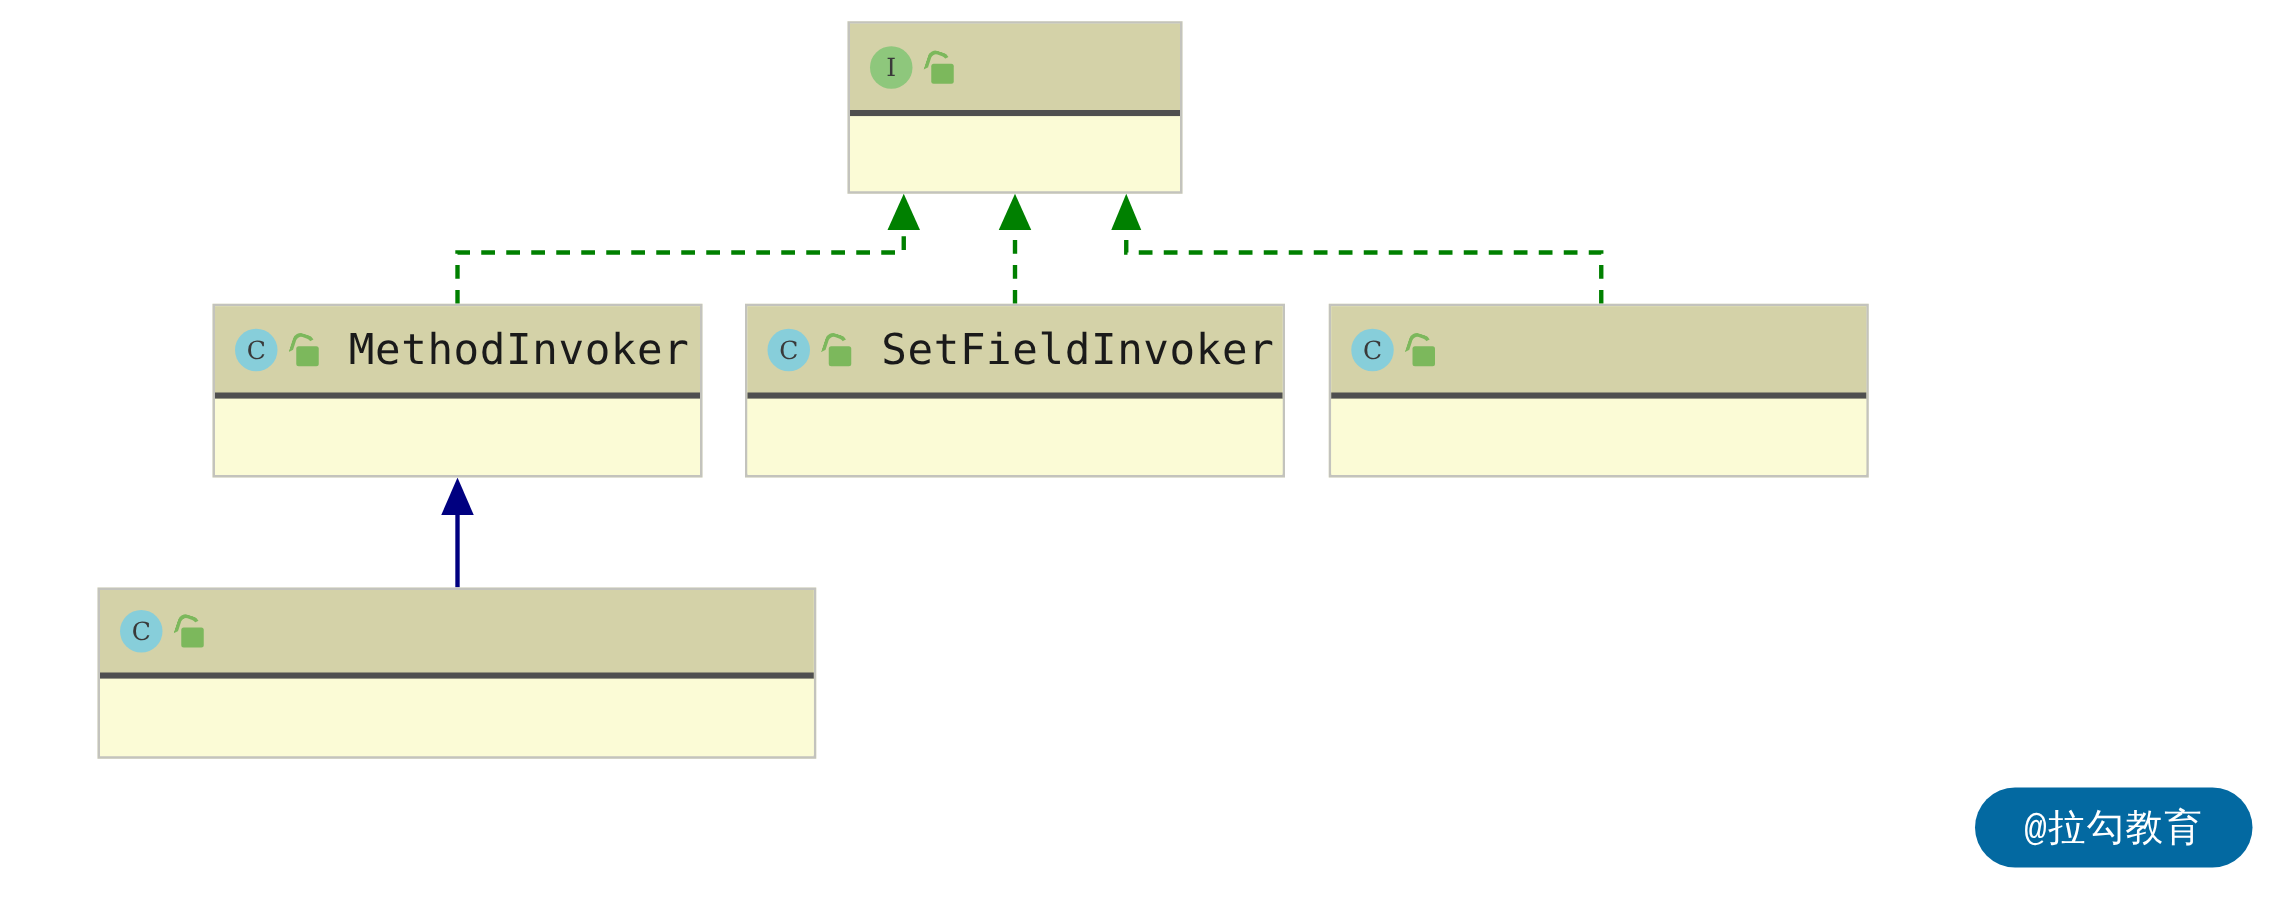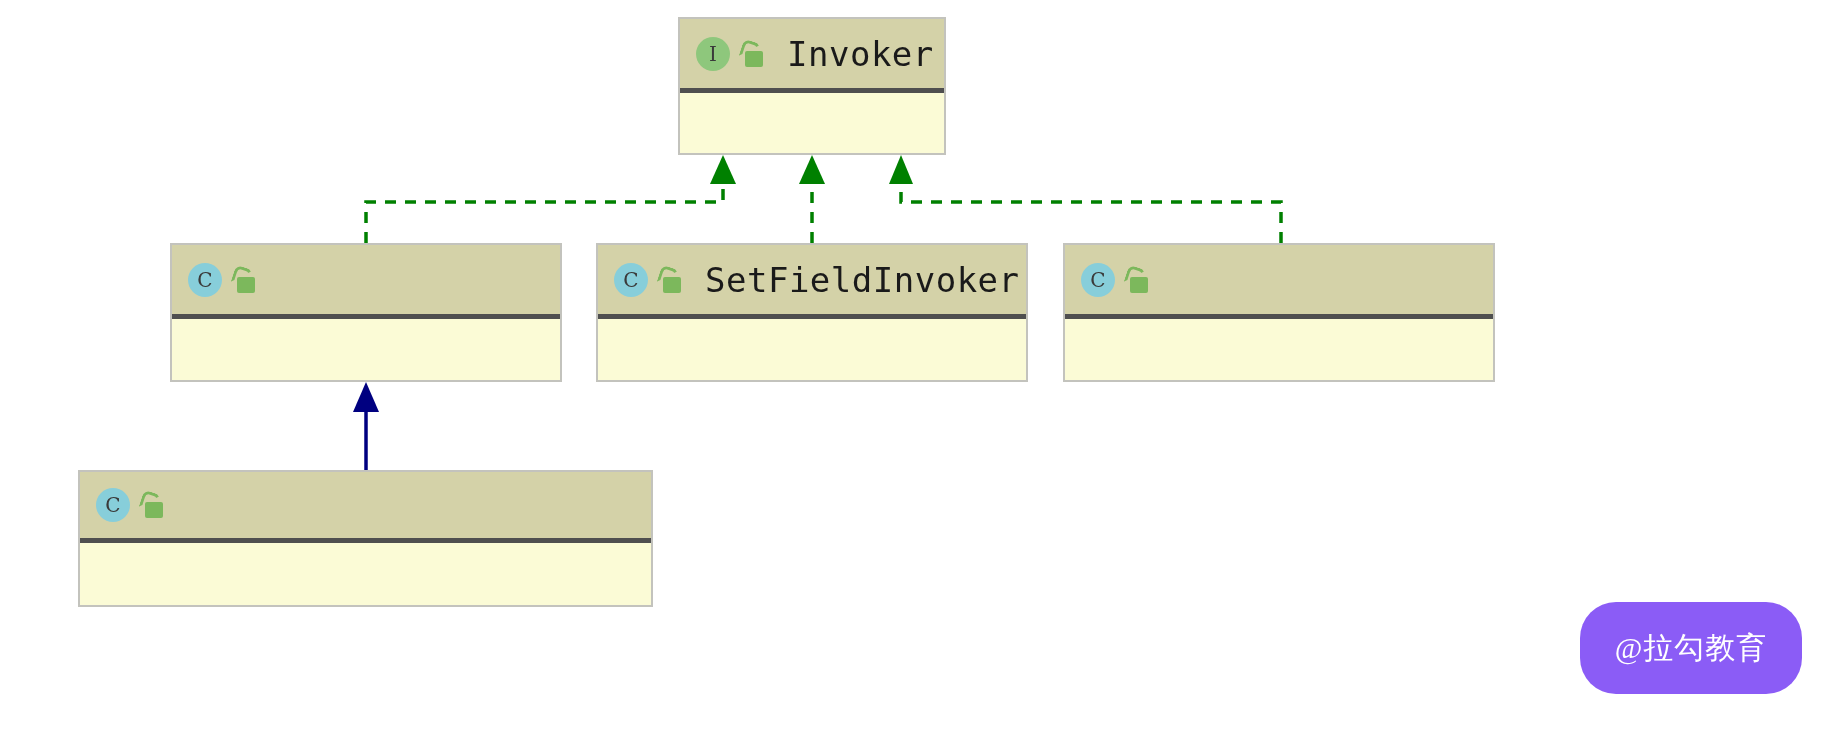--- a/index.html
+++ b/index.html
@@ -83,26 +83,26 @@
     white-space:nowrap;
   }
 
   
   #links{position:absolute;left:0;top:0;width:1832px;height:732px;pointer-events:none;}
 
   
   .watermark{
     position:absolute;
     right:30px;bottom:38px;
-    width:222px;height:92px;
-    background:#8b5cf6;
+    width:222px;height:64px;
+    background:#0369a1;
     border-radius:36px;
     display:flex;align-items:center;justify-content:center;
     color:#ffffff;
-    font-family:Liberation Serif, serif;
+    font-family:Liberation Mono, monospace;
     font-size:30px;
     letter-spacing:1px;
     user-select:none;
   }
 </style>
 </head>
 <body>
 
 <div id="canvas">
 
@@ -129,32 +129,32 @@
     </g>
   </svg>
 
   <div class="uml-box" style="left:678px;top:17px;width:268px;height:138px;">
     <div class="uml-header">
       <span class="type-icon iface">I</span>
       <span class="lock-icon">
         <span class="shackle"></span>
           <span class="body"></span>
       </span>
-      <span class="uml-title">Invoker</span>
     </div>
     <div class="uml-body" style="height:59px;"></div>
   </div>
 
   <div class="uml-box" style="left:170px;top:243px;width:392px;height:139px;">
     <div class="uml-header">
       <span class="type-icon cls">C</span>
       <span class="lock-icon">
         <span class="shackle"></span>
           <span class="body"></span>
       </span>
+      <span class="uml-title">MethodInvoker</span>
     </div>
     <div class="uml-body" style="height:60px;"></div>
   </div>
 
   <div class="uml-box" style="left:596px;top:243px;width:432px;height:139px;">
     <div class="uml-header">
       <span class="type-icon cls">C</span>
       <span class="lock-icon">
         <span class="shackle"></span>
           <span class="body"></span>

